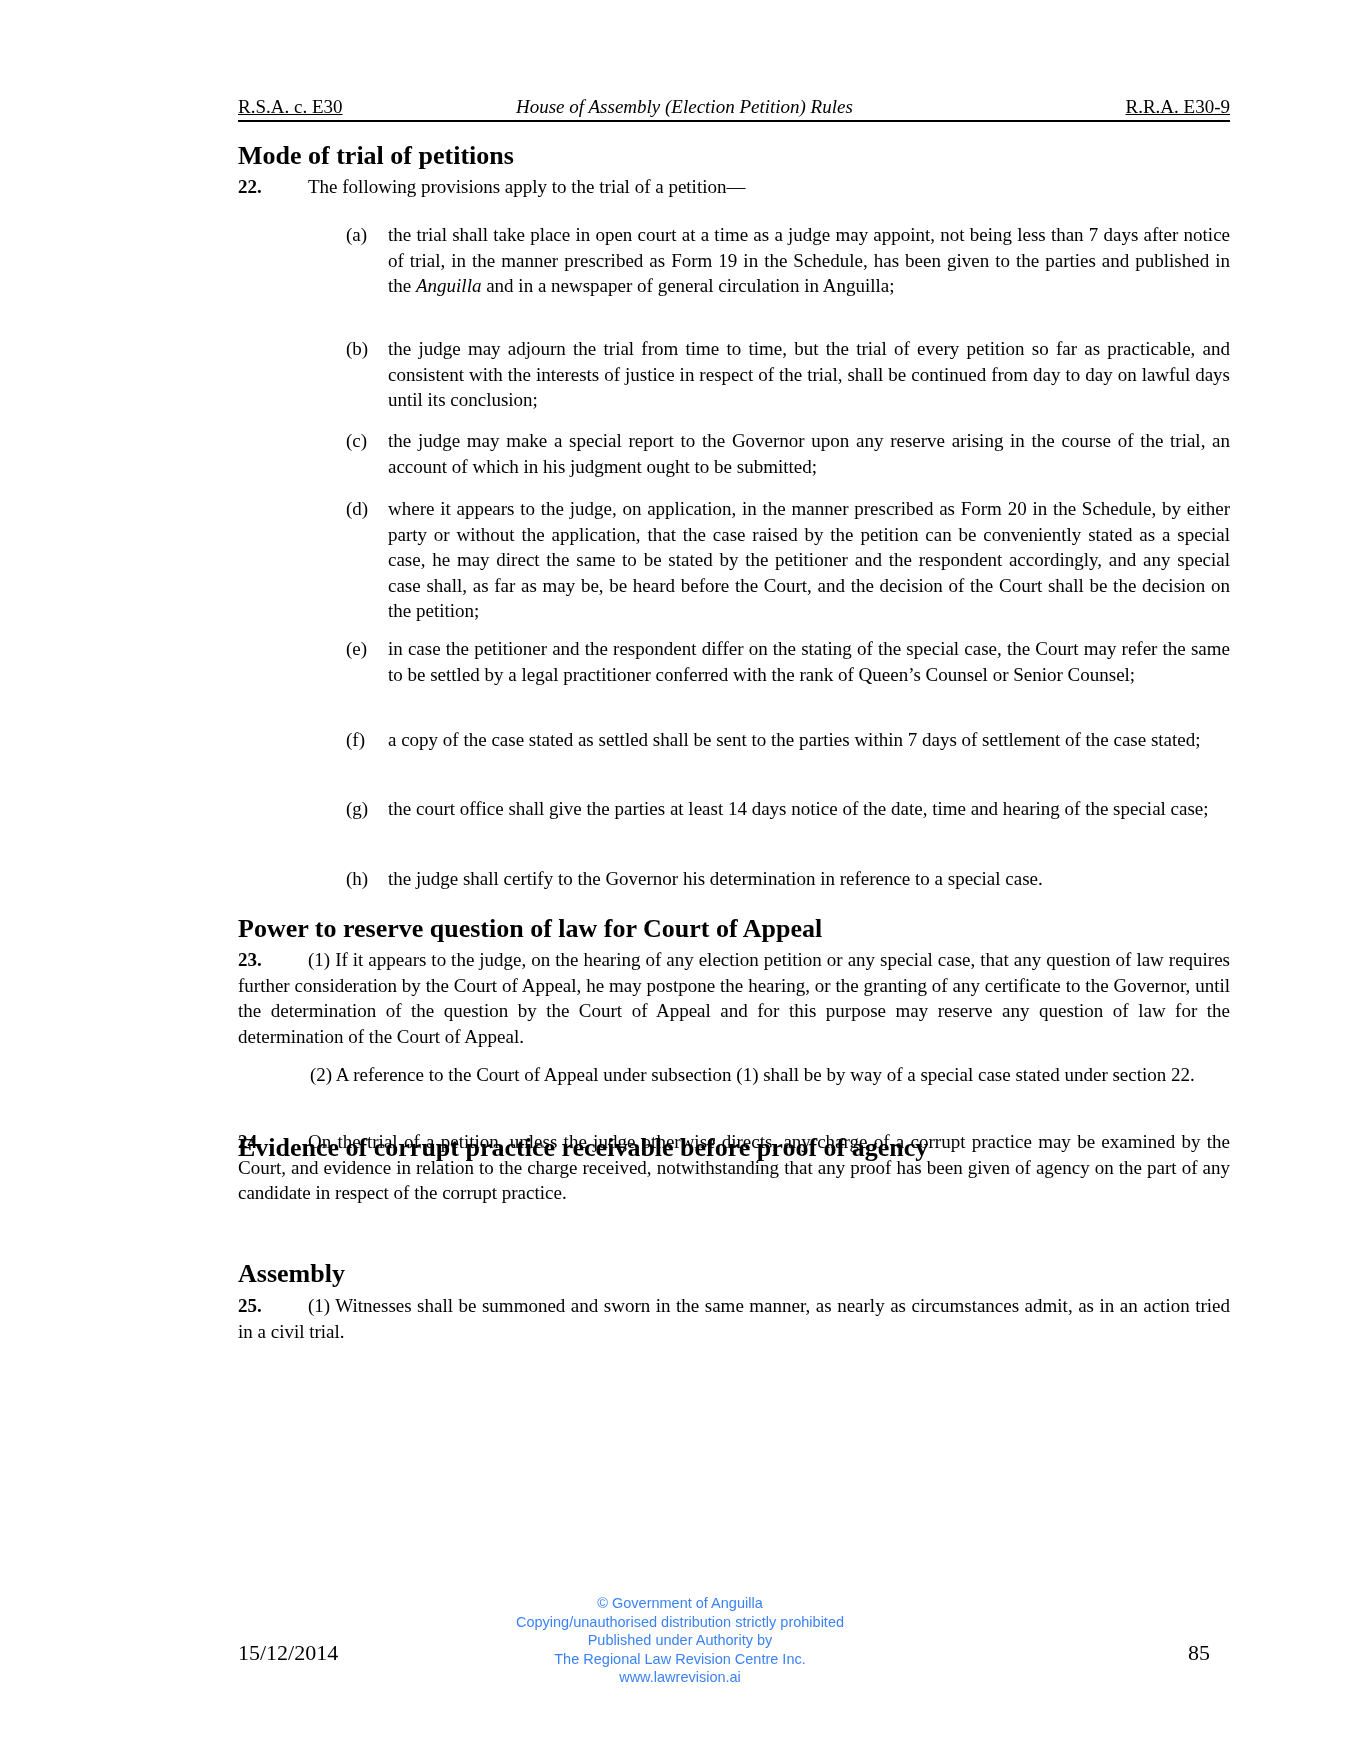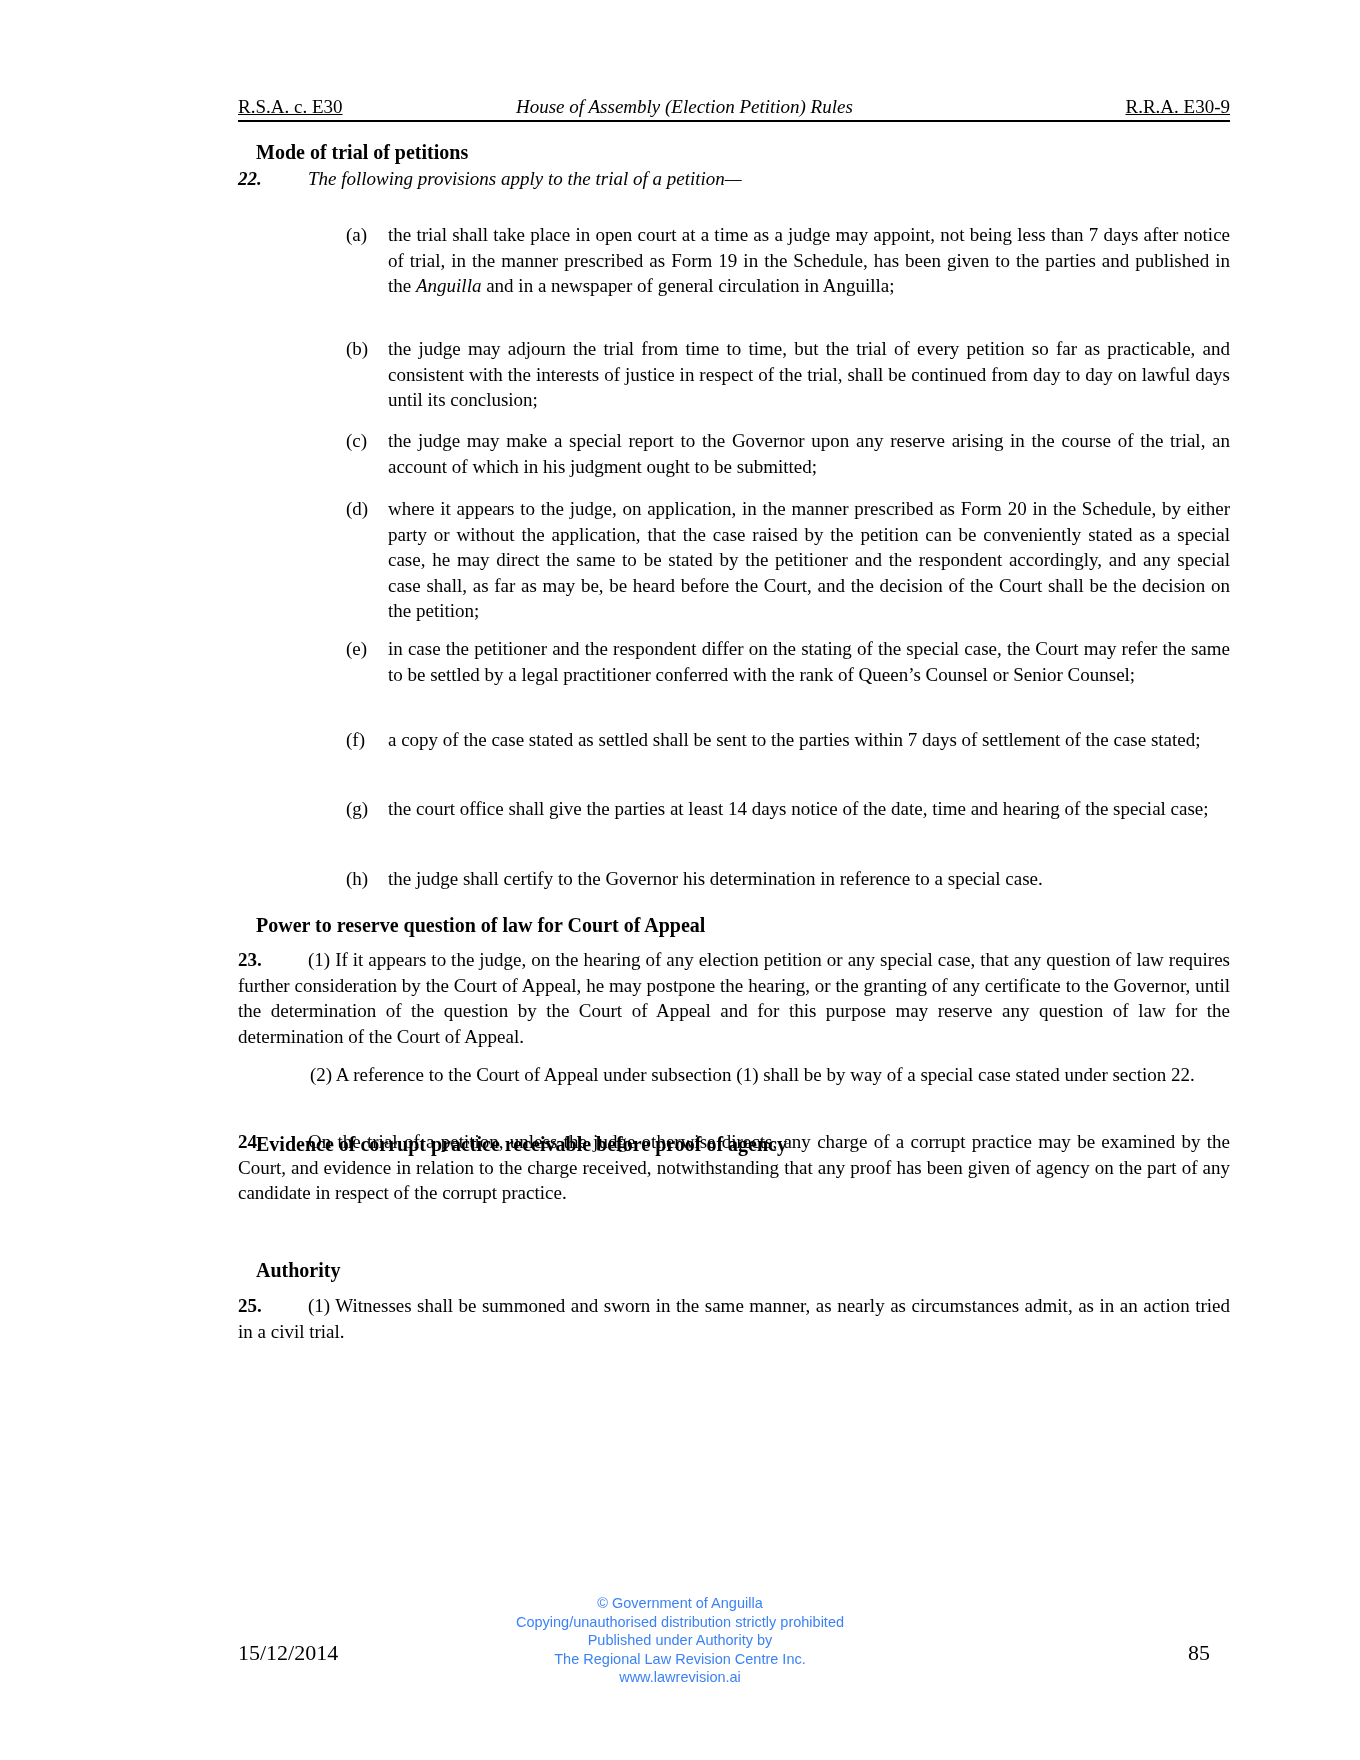--- a/index.html
+++ b/index.html
@@ -4,21 +4,21 @@
 <style>
   html, body { margin: 0; padding: 0; background: #ffffff; }
   body { width: 1360px; height: 1760px; position: relative; overflow: hidden;
          font-family: "Liberation Serif", "DejaVu Serif", serif; color: #000; font-size: 19px; }
   .page { position: absolute; left: 238px; top: 0; width: 992px; }
   .header { position: absolute; top: 96px; left: 0; width: 992px; height: 24px;
             border-bottom: 2px solid #000; font-size: 19px; }
   .header .left { position: absolute; left: 0; top: 0; text-decoration: underline; }
   .header .center { position: absolute; left: 278px; top: 0; font-style: italic; }
   .header .right { position: absolute; right: 0; top: 0; text-decoration: underline; }
-  .heading { position: absolute; left: 18px; font-weight: bold; font-size: 20px; }
+  .heading { position: absolute; left: 0; font-weight: bold; font-size: 26px; }
   .para { position: absolute; left: 0; width: 992px; line-height: 25.5px; text-align: justify; }
   .secnum { font-weight: bold; display: inline-block; width: 70px; }
   .item { position: absolute; left: 108px; width: 884px; line-height: 25.5px; text-align: justify; }
   .item .lbl { position: absolute; left: 0; top: 0; width: 40px; }
   .item .txt { margin-left: 42px; display: block; text-align: justify; }
   .indent { display: inline-block; width: 72px; }
   .footer-date { position: absolute; left: 238px; top: 1640px; font-size: 22px; }
   .footer-page { position: absolute; left: 1188px; top: 1640px; font-size: 22px; }
   .footer-center { position: absolute; left: 480px; width: 400px; top: 1594px; text-align: center;
                    font-family: "Liberation Sans", "DejaVu Sans", sans-serif; font-size: 14.5px;
@@ -30,21 +30,21 @@
 
 <div class="page">
 
   <div class="header">
     <span class="left">R.S.A. c. E30</span>
     <span class="center">House of Assembly (Election Petition) Rules</span>
     <span class="right">R.R.A. E30-9</span>
   </div>
 
   <div class="heading" style="top:141px;">Mode of trial of petitions</div>
-  <div class="para" style="top:166px;font-style:italic;">
+  <div class="para" style="top:174px;">
     <span class="secnum">22.</span><span>The following provisions apply to the trial of a petition—</span>
   </div>
 
   <div class="item" style="top:222px;">
     <span class="lbl">(a)</span>
     <span class="txt"><span>the trial shall take place in open court at a time as a judge may appoint, not being less than 7 days after notice of trial, in the manner prescribed as Form 19 in the Schedule, has been given to the parties and published in the </span><em>Anguilla</em><span> and in a newspaper of general circulation in Anguilla;</span></span>
   </div>
 
   <div class="item" style="top:336px;">
     <span class="lbl">(b)</span>
@@ -87,21 +87,21 @@
   </div>
   <div class="para" style="top:1062px;">
     <span class="indent"></span><span>(2) A reference to the Court of Appeal under subsection (1) shall be by way of a special case stated under section 22.</span>
   </div>
 
   <div class="heading" style="top:1133px;">Evidence of corrupt practice receivable before proof of agency</div>
   <div class="para" style="top:1129px;">
     <span class="secnum">24.</span><span>On the trial of a petition, unless the judge otherwise directs, any charge of a corrupt practice may be examined by the Court, and evidence in relation to the charge received, notwithstanding that  any proof has been given of agency on the part of any candidate in respect of the corrupt practice.</span>
   </div>
 
-  <div class="heading" style="top:1259px;">Authority</div>
+  <div class="heading" style="top:1259px;">Assembly</div>
   <div class="para" style="top:1293px;">
     <span class="secnum">25.</span><span>(1)  Witnesses shall be summoned and sworn in the same manner, as nearly as circumstances admit, as in an action tried in a civil trial.</span>
   </div>
 </div>
 
 <div class="footer-date">15/12/2014</div>
 <div class="footer-center">
   <div>© Government of Anguilla</div>
   <div>Copying/unauthorised distribution strictly prohibited</div>
   <div>Published under Authority by</div>

